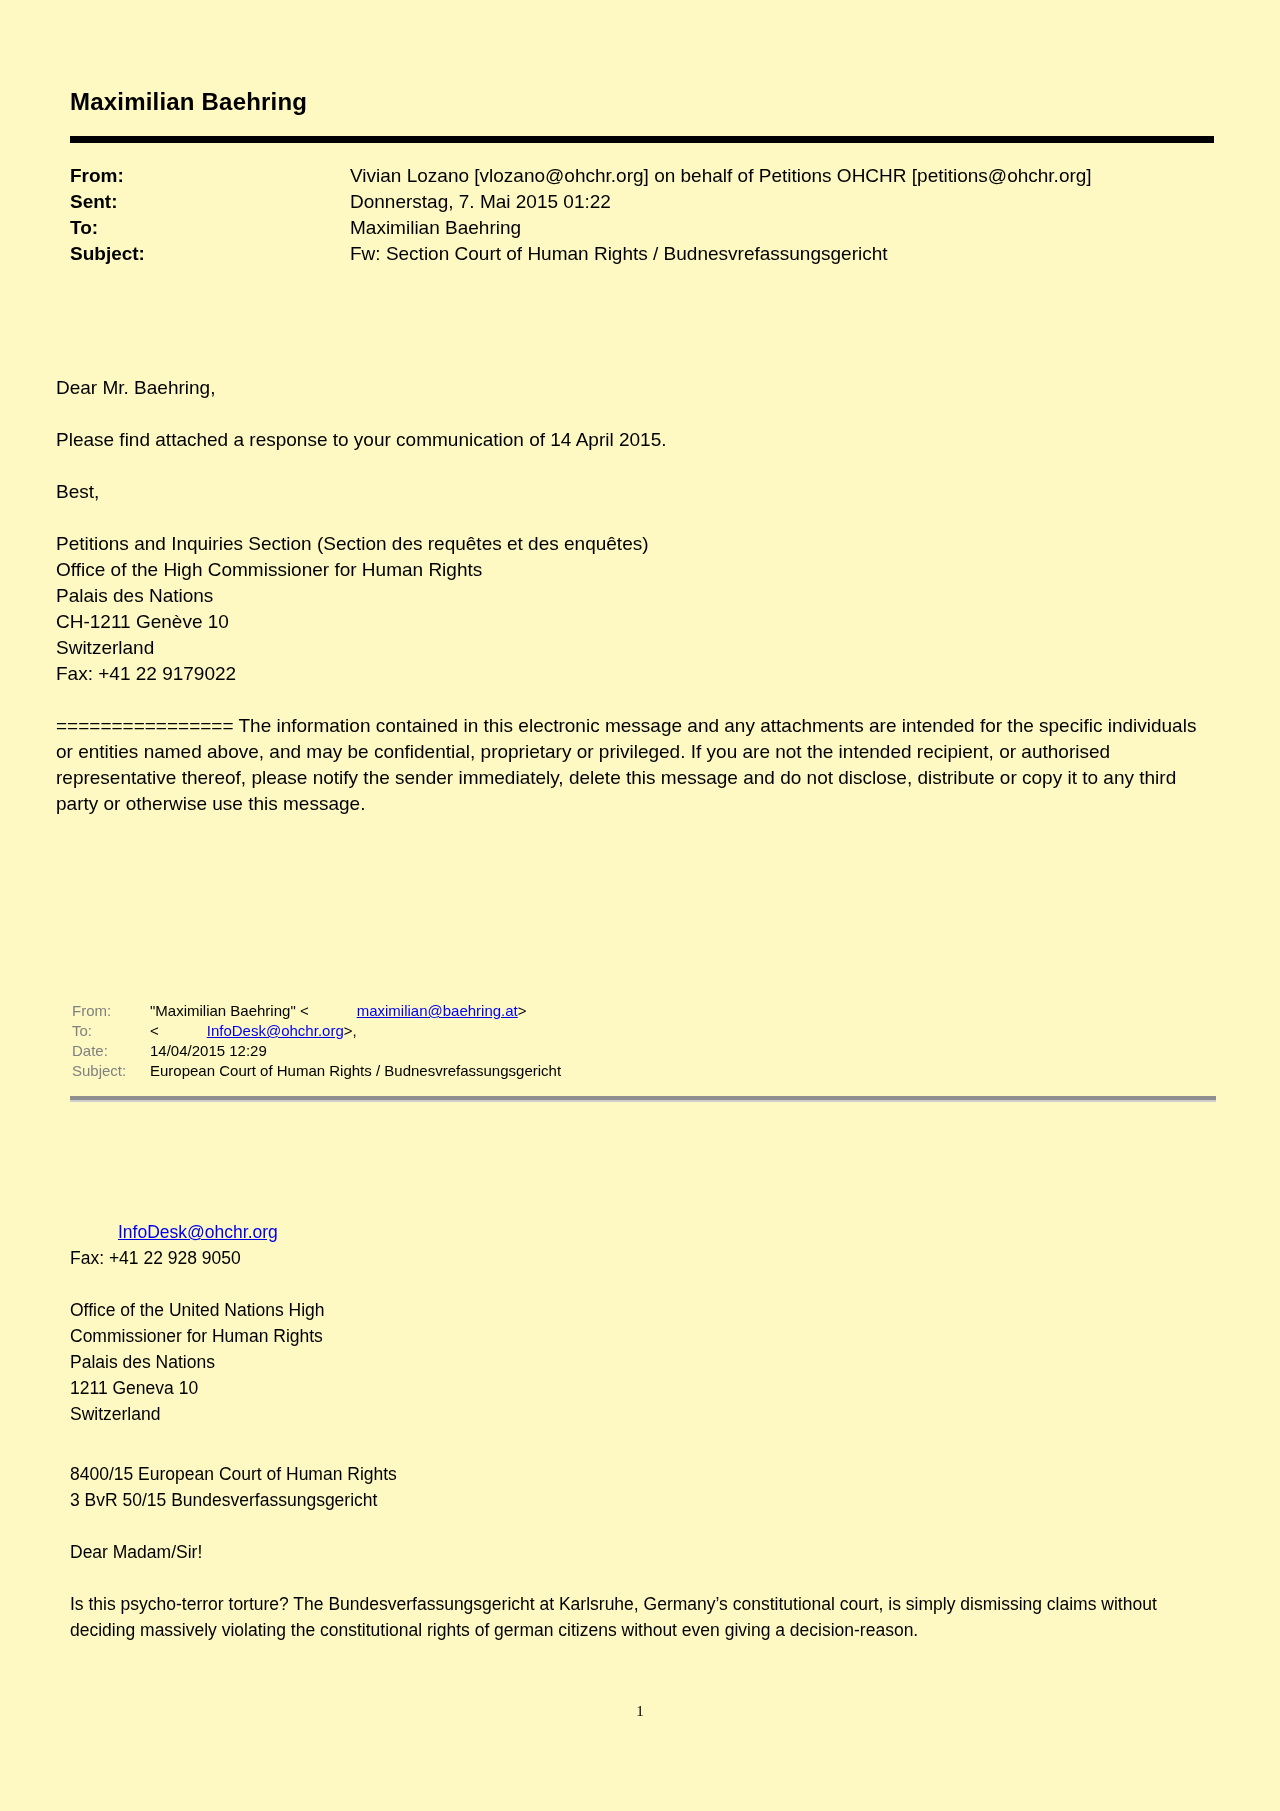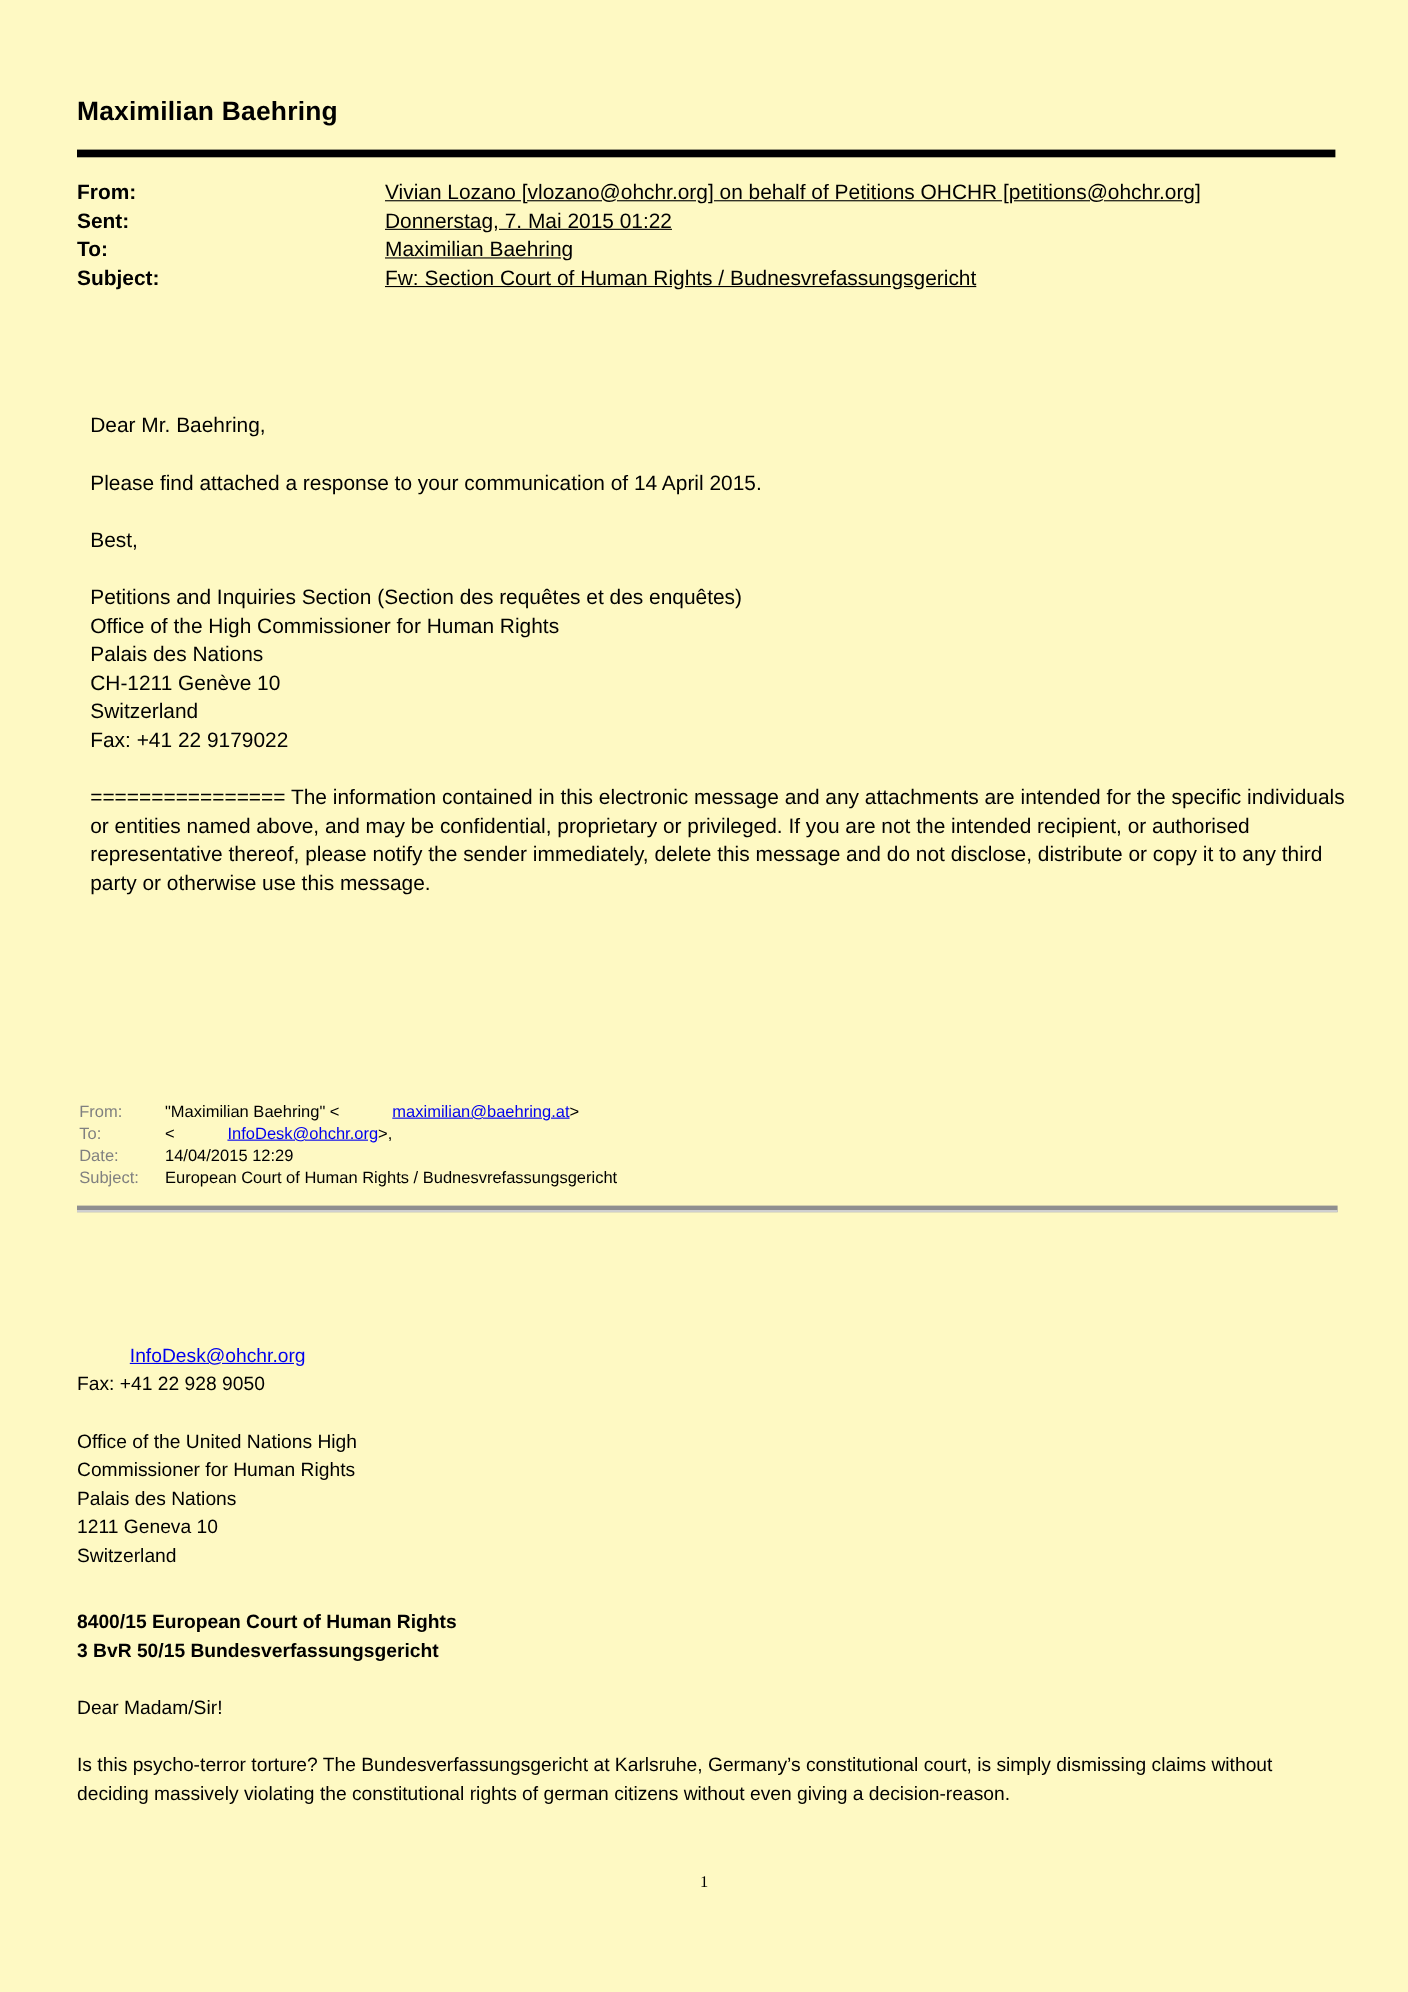--- a/index.html
+++ b/index.html
@@ -5,36 +5,36 @@
   html, body { margin:0; padding:0; background:#ffffff; }
   body { width:1280px; font-family:"Liberation Sans", sans-serif; color:#000; }
   .page { position:relative; width:1280px; height:1811px; background:#fef9c3; overflow:hidden; }
 
   .title { position:absolute; left:70px; top:88px; font-size:24px; font-weight:bold; letter-spacing:0.2px; }
   .title-rule { position:absolute; left:70px; top:136px; width:1144px; height:7px; background:#000; }
 
   .hdr { position:absolute; left:70px; top:163px; width:1146px; font-size:19px; line-height:26px; }
   .hrow { display:flex; }
   .hlabel { font-weight:bold; flex:0 0 280px; }
-  .hvalue { flex:1 1 auto;text-decoration:underline; }
+  .hvalue { flex:1 1 auto; }
 
-  .body1 { position:absolute; left:82px; top:375px; width:1148px; font-size:19px; line-height:26px; }
+  .body1 { position:absolute; left:56px; top:375px; width:1148px; font-size:19px; line-height:26px; }
   .blank { height:26px; }
 
   a.link { color:#0000EE; text-decoration:underline; cursor:pointer;padding-left:48px; }
 
   .qhdr { position:absolute; left:72px; top:1001px; width:1100px; font-size:15px; line-height:20px; }
   .qlabel { display:inline-block; width:78px; color:#808080; }
 
   .gray-rule { position:absolute; left:70px; top:1096px; width:1146px; height:4px;
                background:#8f8f8f; border-bottom:2px solid #cfcfcf; }
 
   .letter { position:absolute; left:70px; top:1219px; width:1146px; font-size:17.5px; line-height:26px; }
   .letter .date-line { text-align:right; }
-  .letter .ref { font-weight:bold; }
+  .letter .ref { font-weight:normal; }
   .letter .spacer6 { height:8px; }
   sup { font-size:11px; vertical-align:super; line-height:0; }
 
   .footer { position:absolute; left:0; top:1703px; width:1280px; text-align:center;
             font-family:"Liberation Serif", serif; font-size:15px; }
 </style>
 </head>
 <body>
 
 <div class="page">

